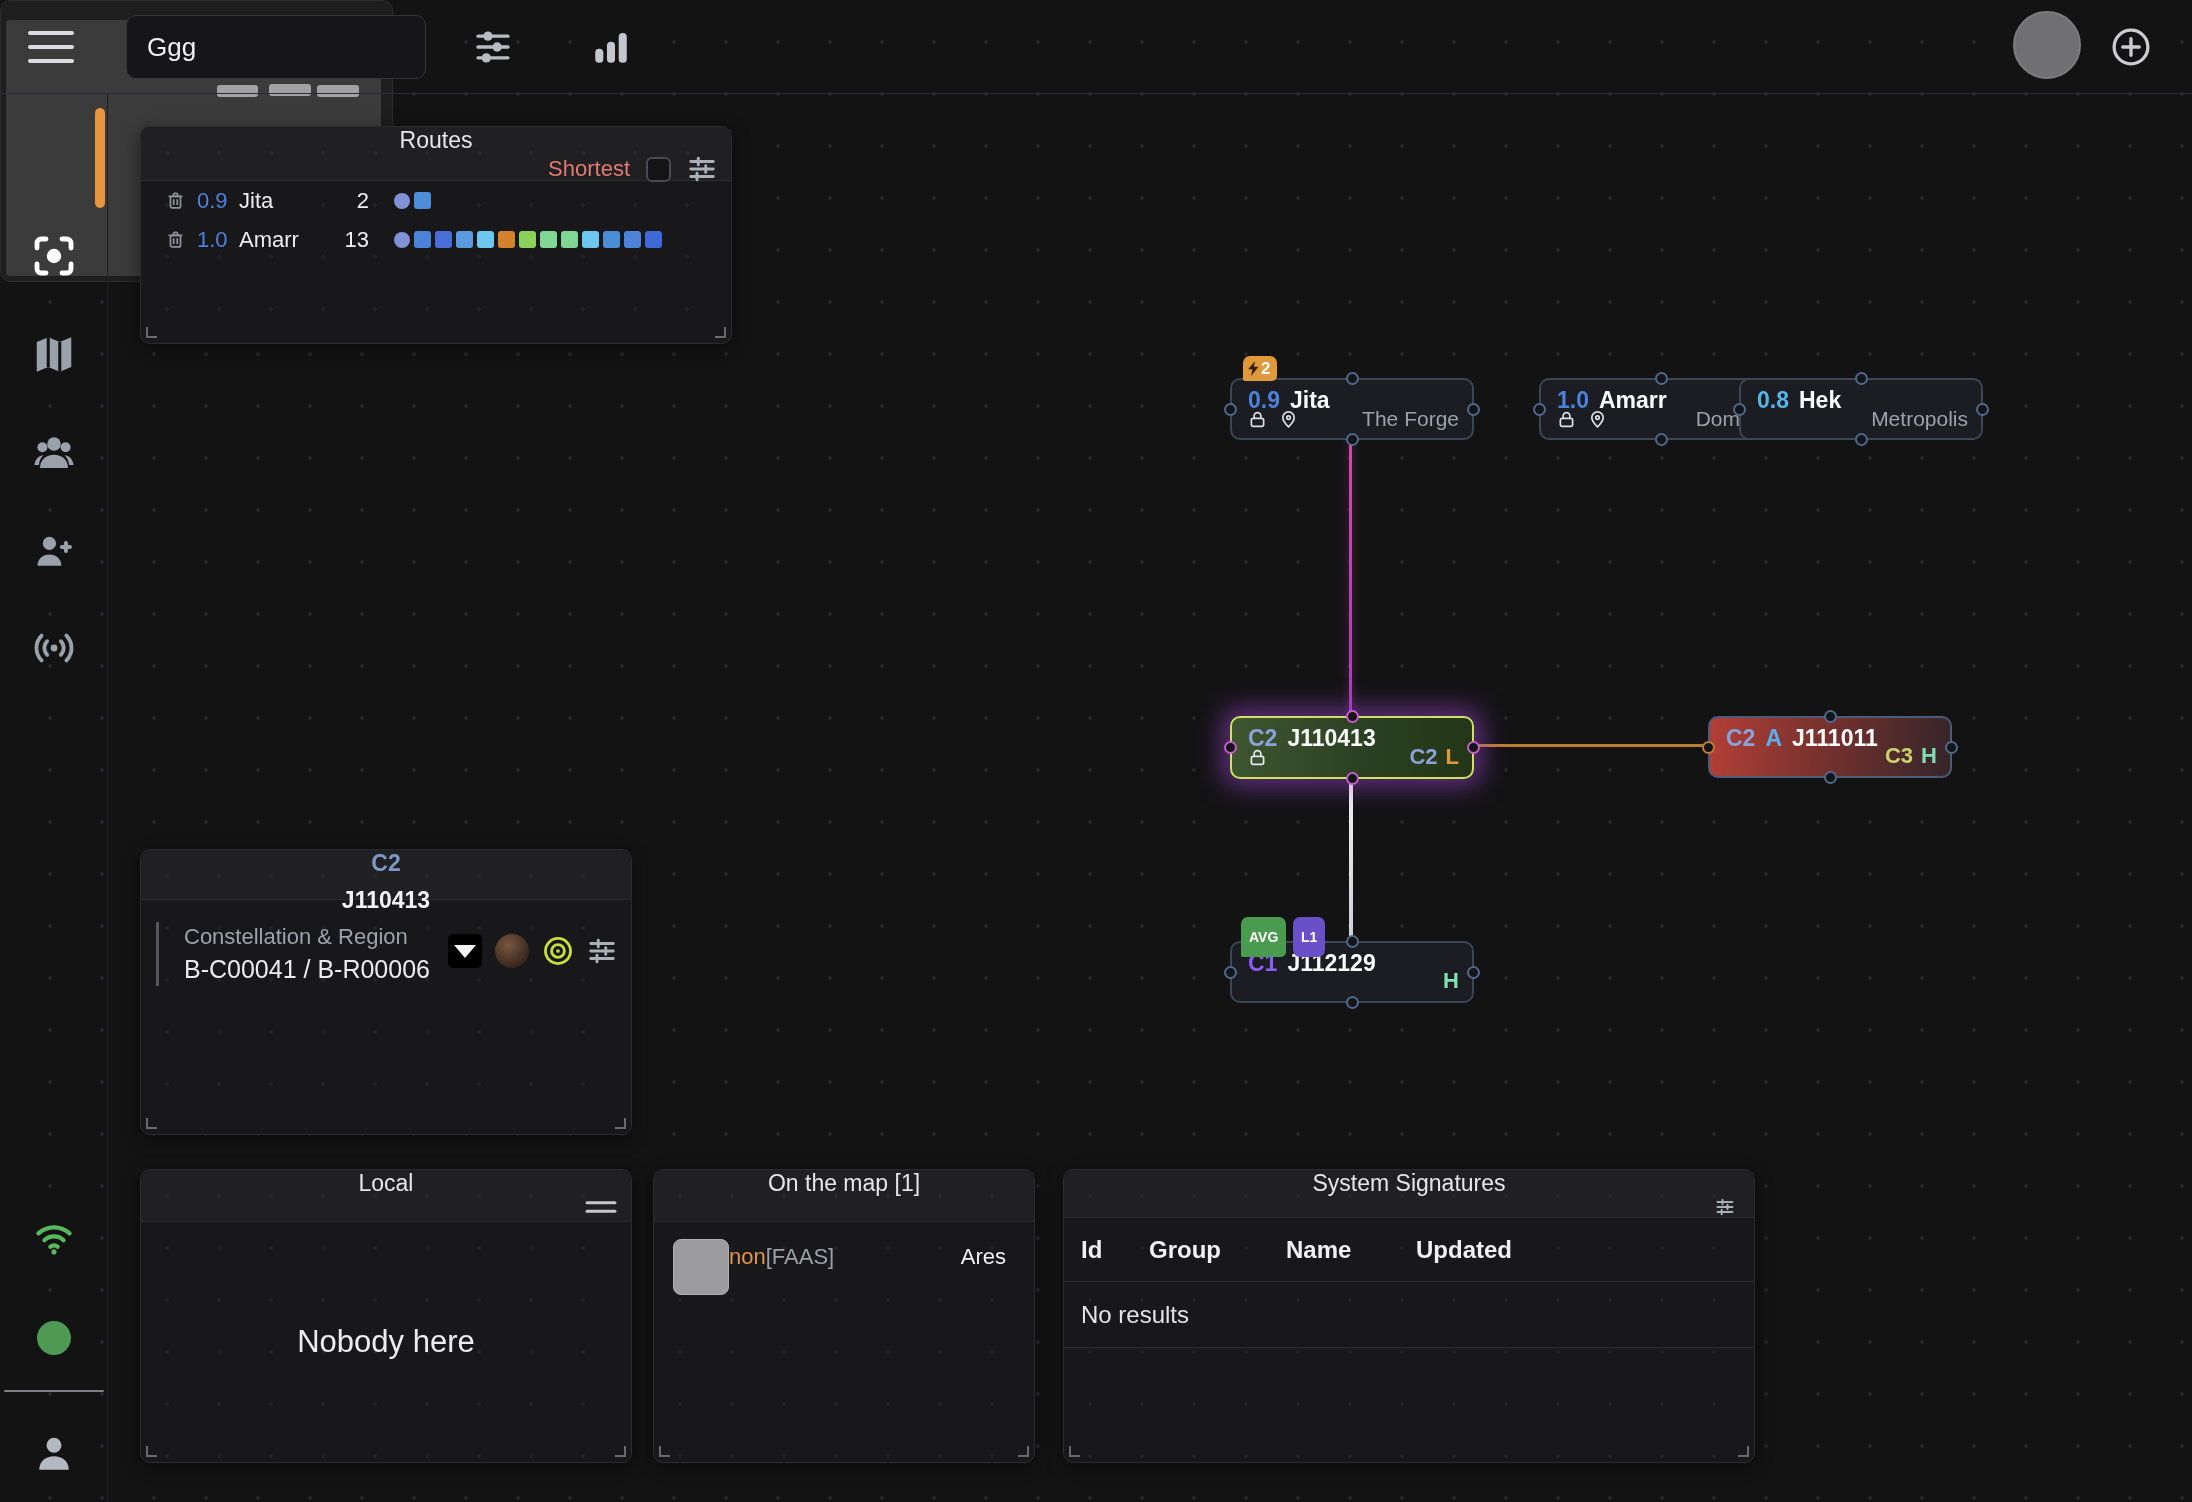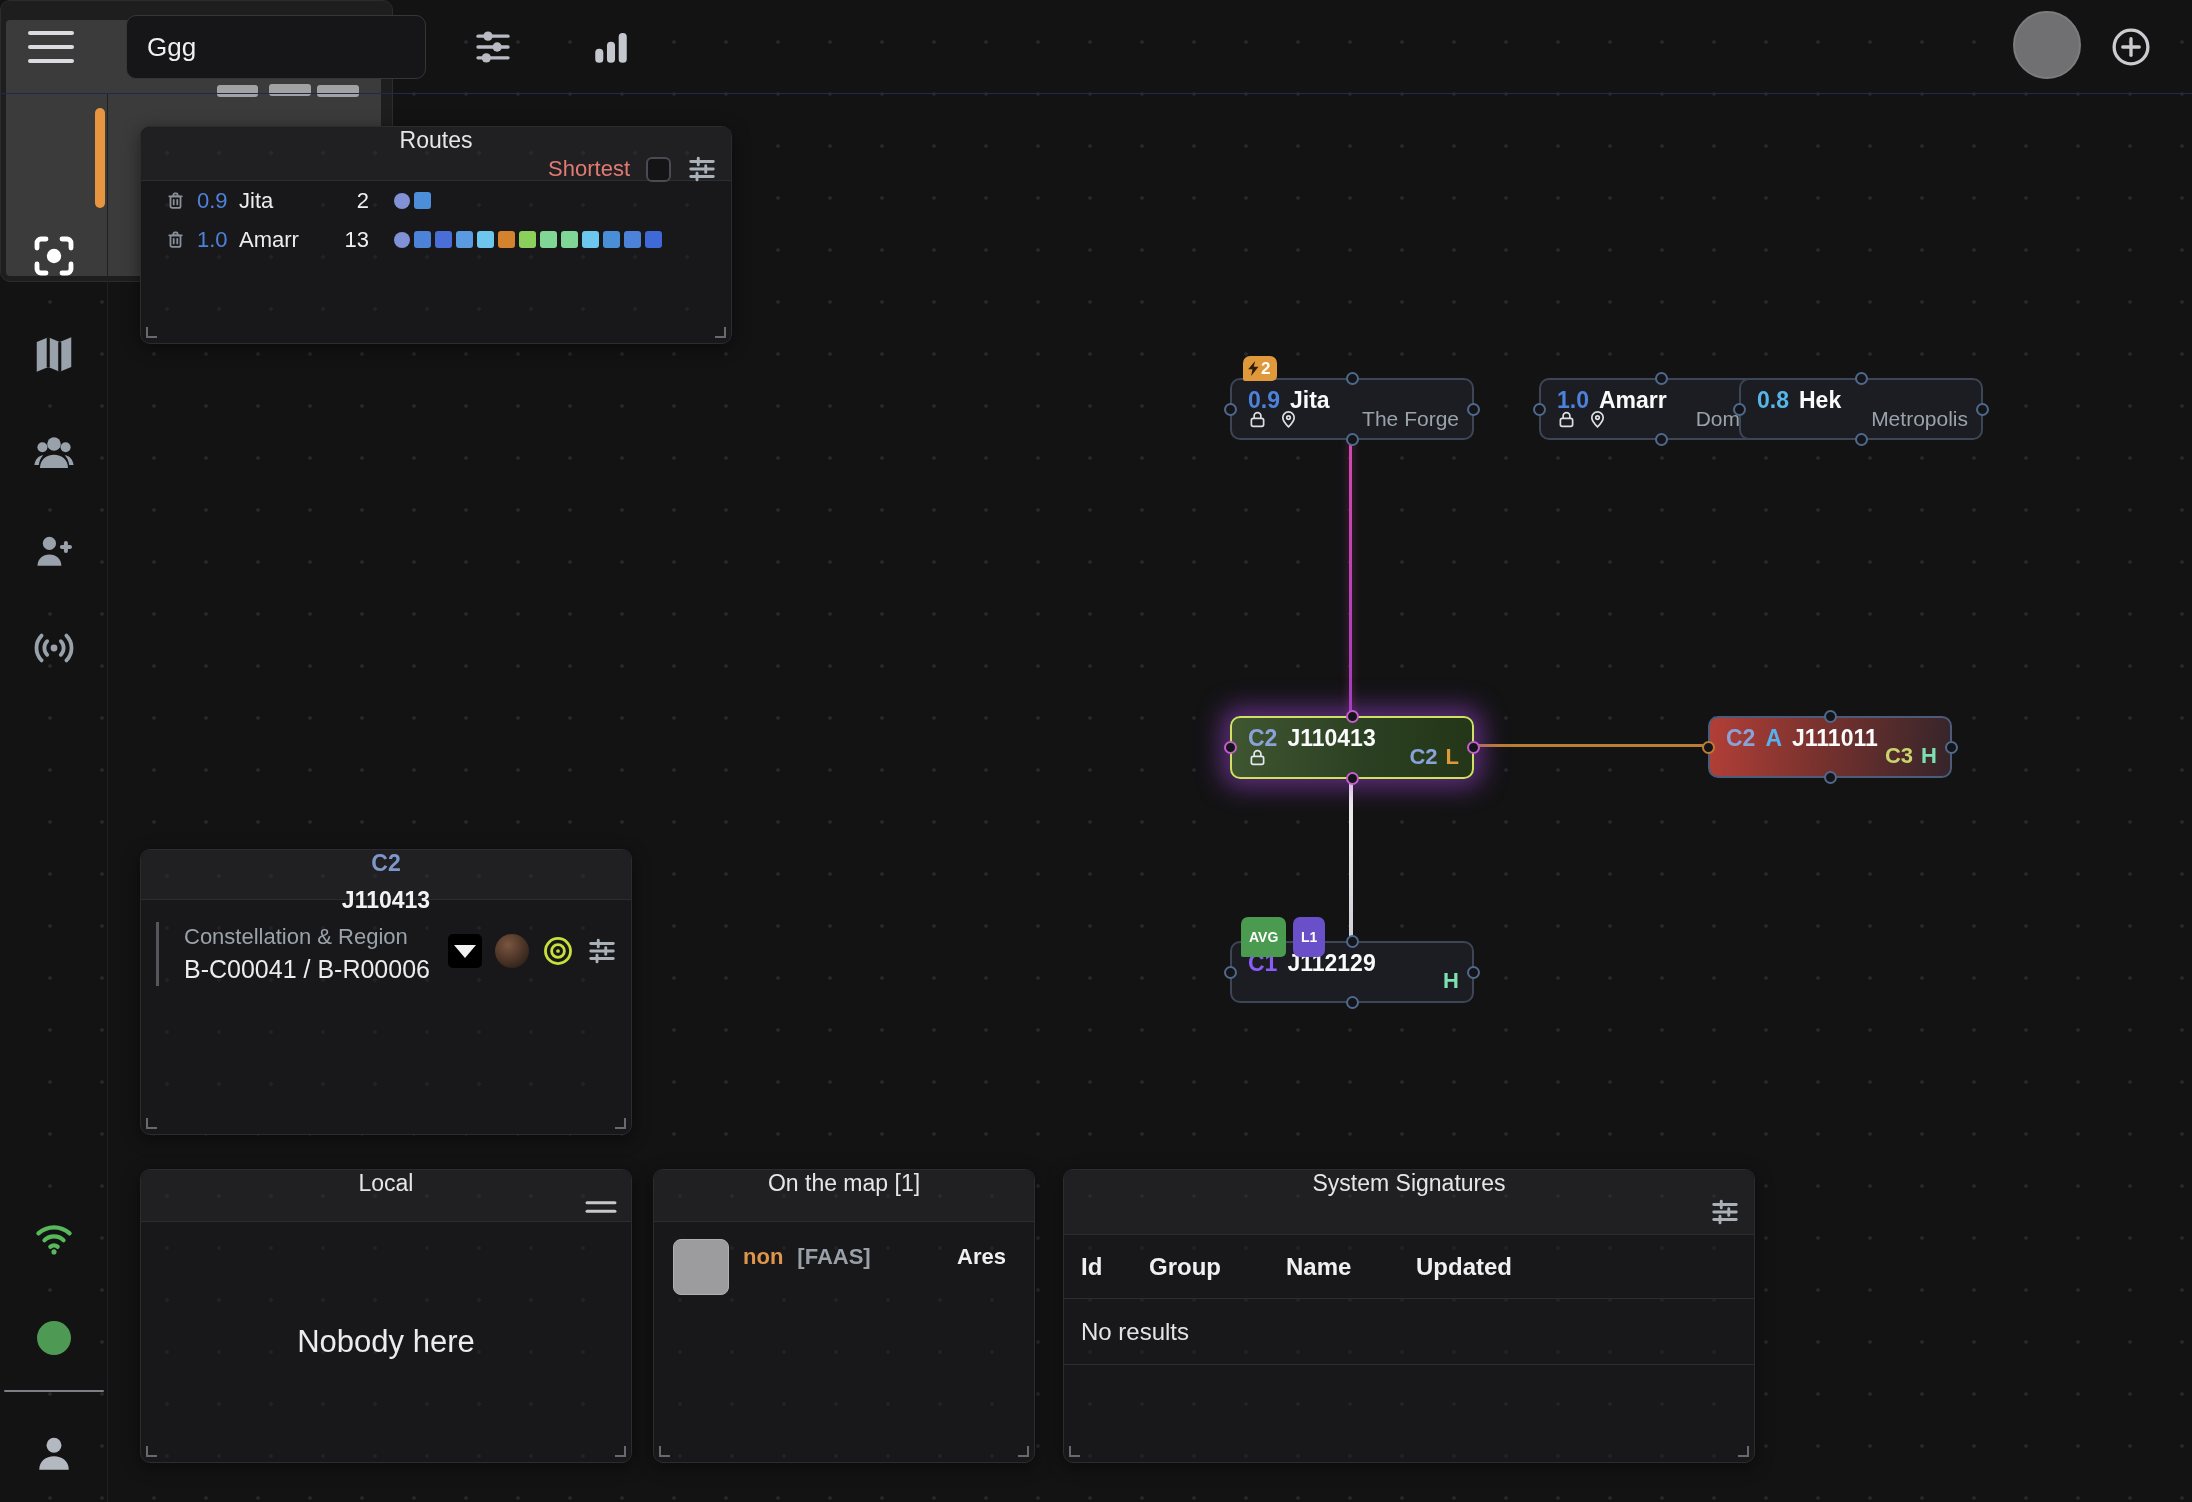--- a/index.html
+++ b/index.html
@@ -103,29 +103,29 @@
   .static-gap{display:inline-block;width:16px;}
 
   
   .local{left:140px;top:1169px;width:492px;height:294px;}
   .local .panel-header{height:52px;}
   .local-empty{position:absolute;left:0;top:52px;right:0;bottom:0;display:flex;align-items:center;justify-content:center;font-size:31px;color:#ececee;}
 
   
   .onmap{left:653px;top:1169px;width:382px;height:294px;}
   .onmap .panel-header{height:52px;}
-  .onmap-row{display:flex;align-items:flex-start;padding:17px 28px 0 19px;gap:14px;font-size:22px;font-weight:bold;}
+  .onmap-row{display:flex;align-items:flex-start;padding:17px 28px 0 19px;font-size:22px;}
   .pilot-avatar{width:56px;height:56px;border-radius:8px;background:#9c9c9e;border:1px solid #b0b0b2;flex:none;cursor:pointer;}
   .pilot-name{color:#e0954a;margin-top:5px;cursor:pointer;}
   .pilot-corp{color:#9aa0a8;margin-top:5px;}
   .pilot-ship{margin-left:auto;margin-top:5px;color:#f0f0f2;}
 
   
   .sigs{left:1063px;top:1169px;width:692px;height:294px;}
-  .sigs .panel-header{height:65px;text-align:right;}
+  .sigs .panel-header{height:48px;text-align:right;}
   .sig-cols{display:grid;grid-template-columns:68px 137px 130px auto;padding:0 0 0 17px;height:64px;align-items:center;border-bottom:1px solid #2c2c31;font-size:24px;font-weight:700;color:#f0f0f2;}
   .sig-empty{height:66px;display:flex;align-items:center;padding-left:17px;font-size:24px;color:#e4e4e6;border-bottom:1px solid #2c2c31;}
 
   
   .minimap{left:1772px;top:1181px;width:393px;height:282px;background:#1d1e1d;border:1px solid #2c2c2c;border-radius:10px;z-index:6;}
   .mm-inner{position:absolute;left:6px;top:20px;width:375px;height:256px;background:#3b3b3b;border-radius:4px;}
   .mm-bar{position:absolute;height:12px;border-radius:3px;background:#a2a2a2;}
 
   svg{display:block;}
 </style>

